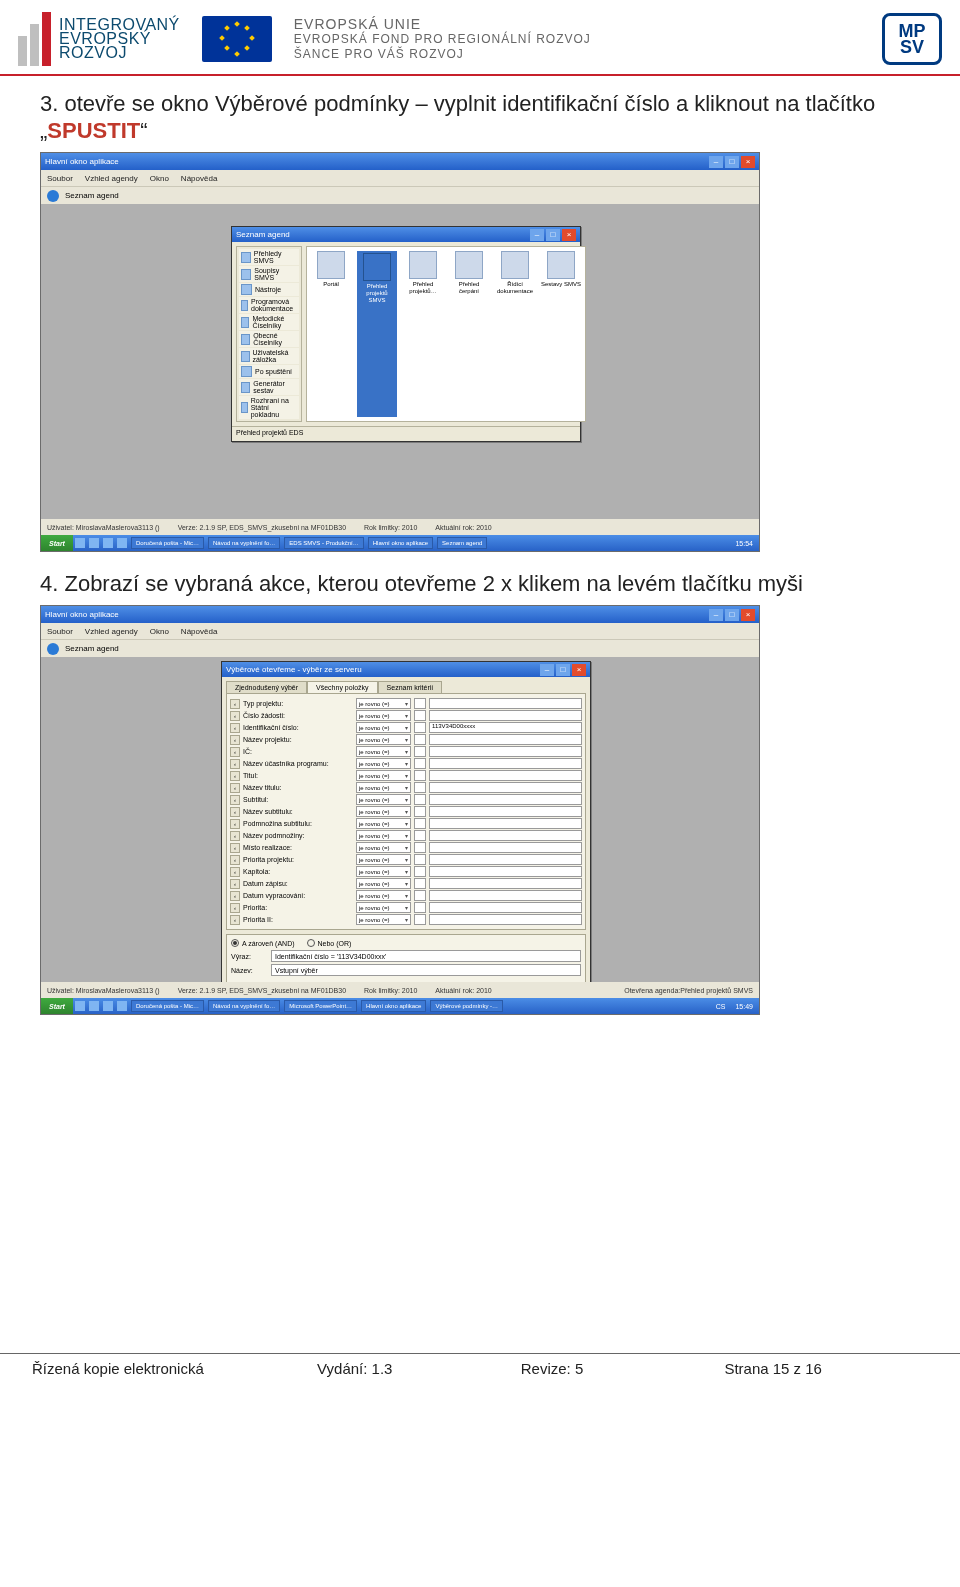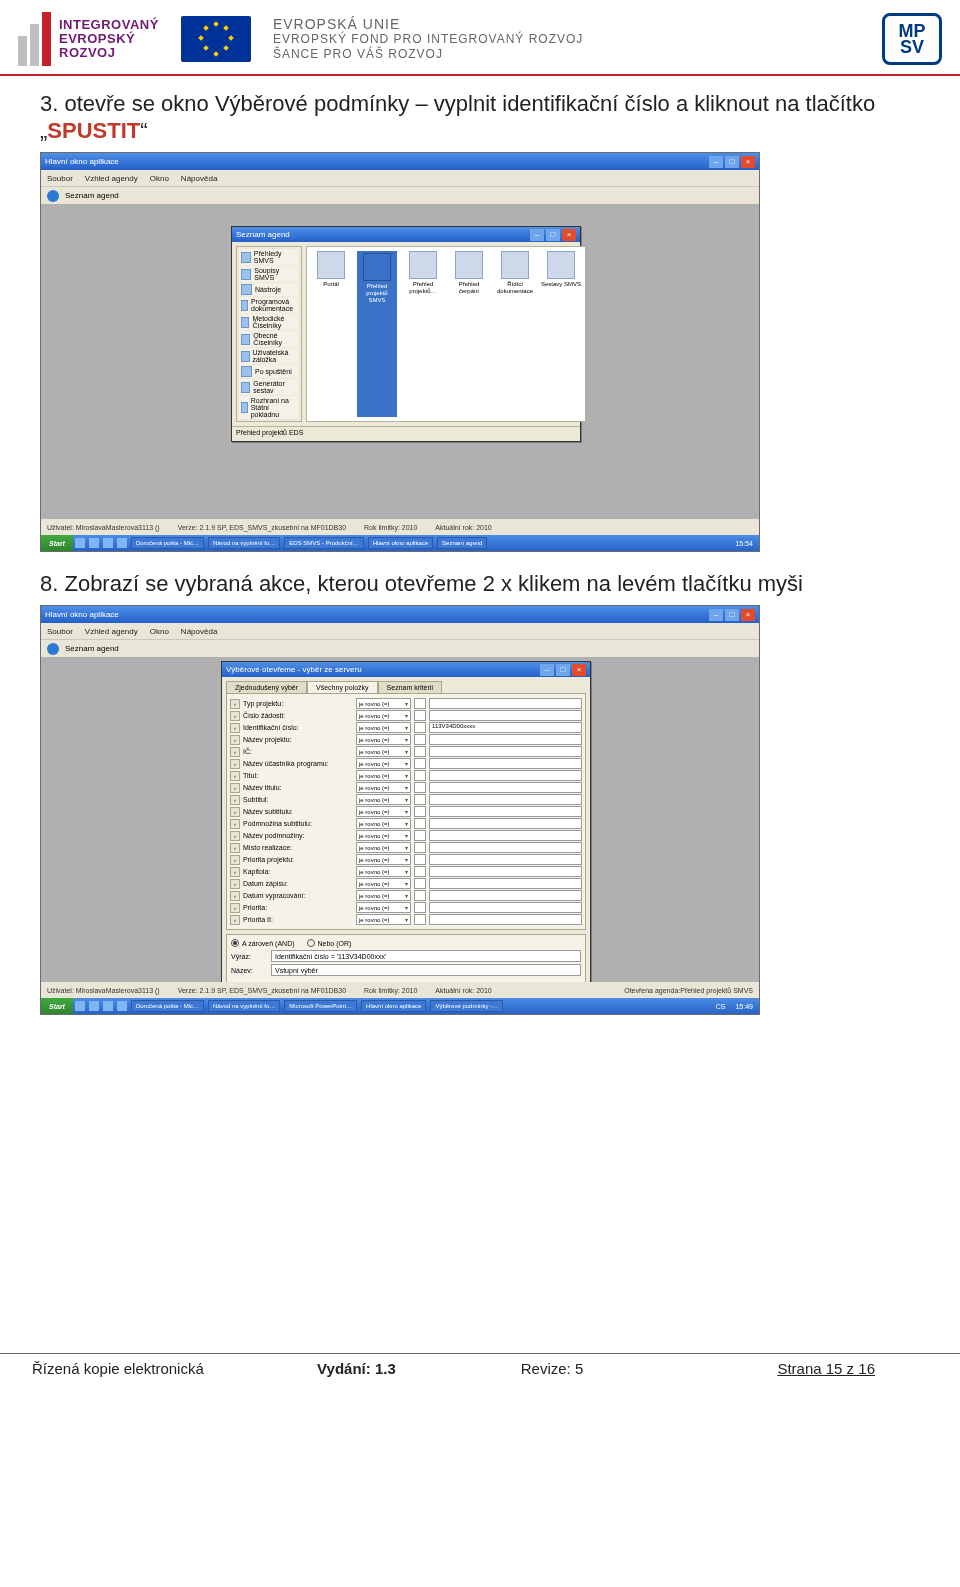--- a/index.html
+++ b/index.html
@@ -18,21 +18,21 @@
     gap: 22px;
     border-bottom: 2px solid #c7202b;
     margin-bottom: 10px;
   }
   .iop-logo { display:flex; align-items:center; gap:8px; }
   .iop-bars { display:flex; align-items:flex-end; gap:3px; }
   .iop-bars span { width:9px; background:#bfbfbf; }
   .iop-bars span:nth-child(1){height:30px;}
   .iop-bars span:nth-child(2){height:42px;}
   .iop-bars span:nth-child(3){height:54px;background:#c7202b;}
-  .iop-text { font-weight:700; font-size:13px; line-height:14px; letter-spacing:0.5px; color:#701a75;}
+  .iop-text { font-weight:400; font-size:16px; line-height:14px; letter-spacing:0.5px; color:#0c4a6e;}
   .eu-flag {
     width:70px; height:46px; background:#003399; position:relative; border-radius:2px;
     display:flex; align-items:center; justify-content:center;
   }
   .eu-stars { width:34px; height:34px; position:relative; }
   .eu-stars span{
     position:absolute; width:4px; height:4px; background:#ffcc00;
     transform: rotate(45deg);
   }
   .eu-text { font-size:12px; line-height:15px; color:#666; letter-spacing:1px;}
@@ -181,23 +181,23 @@
   .vp-btn{
     background:#ece9d8;border:1px solid #8d8a73;padding:2px 14px;font-size:7px;
   }
   
   .page-gap{height:320px;}
   .page-footer{
     border-top:1px solid #666; padding:6px 32px 18px;
     display:flex; font-size:15px; color:#222;
   }
   .page-footer .c1{flex:1.4;}
-  .page-footer .c2{flex:1;font-weight:bold;}
+  .page-footer .c2{flex:1;}
   .page-footer .c3{flex:1;}
-  .page-footer .c4{flex:1;text-align:center;text-decoration:underline;}
+  .page-footer .c4{flex:1;text-align:left;}
 </style>
 </head>
 <body>
 
 <div class="page-header">
   <div class="iop-logo">
     <div class="iop-bars">
         <span></span>
         <span></span>
         <span></span>
@@ -215,21 +215,21 @@
       <span style="top:14px;left:30px"></span>
         <span style="top:24px;left:25px"></span>
       <span style="top:30px;left:15px"></span>
         <span style="top:24px;left:5px"></span>
       <span style="top:14px;left:0"></span>
         <span style="top:4px;left:5px"></span>
     </div>
   </div>
   <div class="eu-text">
     <div class="big">EVROPSKÁ UNIE</div>
-    <div>EVROPSKÝ FOND PRO INTEGROVANÝ ROZVOJ</div>
+    <div>EVROPSKÁ FOND PRO REGIONÁLNÍ ROZVOJ</div>
     <div>ŠANCE PRO VÁŠ ROZVOJ</div>
   </div>
   <div class="mpsv-logo">MP<br>SV</div>
 </div>
 
 <div class="body-text">
   <p class="para">
     <span>3. otevře se okno Výběrové podmínky – vyplnit identifikační číslo a kliknout na tlačítko „</span><span class="red">SPUSTIT</span><span>“</span>
   </p>
 </div>
@@ -354,21 +354,21 @@
     <div class="task-btn">Doručená pošta - Mic…</div>
     <div class="task-btn">Návod na vyplnění fo…</div>
     <div class="task-btn">EDS SMVS - Produkční…</div>
     <div class="task-btn">Hlavní okno aplikace</div>
     <div class="task-btn">Seznam agend</div>
     <div class="clock">15:54</div>
   </div>
 </div>
 
 <div class="body-text">
-  <p class="para">8. Zobrazí se vybraná akce, kterou otevřeme 2 x klikem na levém tlačítku myši</p>
+  <p class="para">4. Zobrazí se vybraná akce, kterou otevřeme 2 x klikem na levém tlačítku myši</p>
 </div>
 
 <div class="screenshot shot2">
   <div class="win-titlebar">
     <span>Hlavní okno aplikace</span>
     <span class="ctrl">
       <span class="min">–</span>
       <span class="max">□</span>
       <span class="close">×</span>
     </span>

